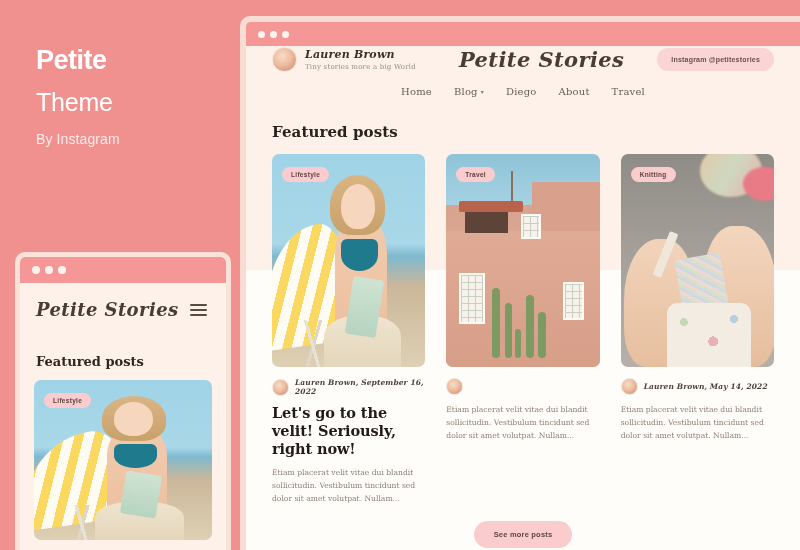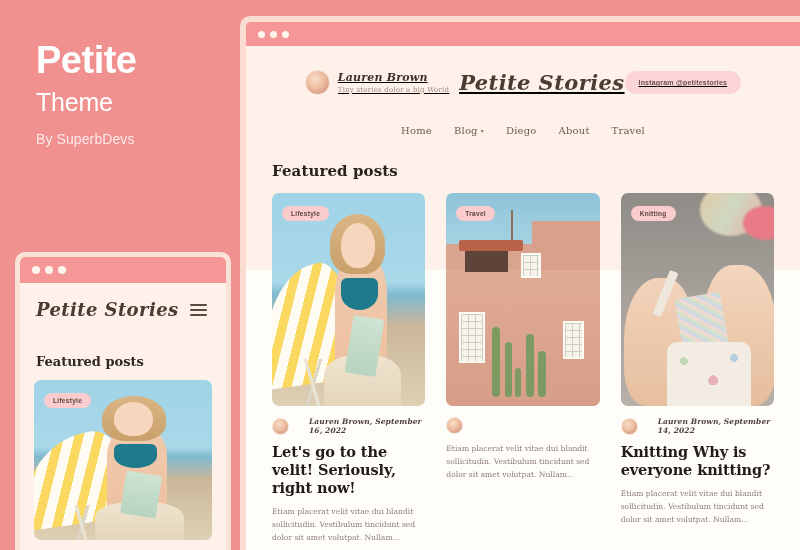--- a/index.html
+++ b/index.html
@@ -10,21 +10,21 @@
   }
   body { background: #f0908f; position: relative; }
 
   
   .promo {
     position: absolute; left: 36px; top: 40px; width: 200px;
   }
   .promo-title {
     font-family: "Liberation Sans", sans-serif;
     font-weight: bold;
-    font-size: 38px;
+    font-size: 27px;
     line-height: 41px;
     color: #ffffff;
     letter-spacing: -0.5px;
   }
   .promo-sub {
     font-size: 25px;
     line-height: 34px;
     color: #ffffff;
     font-weight: 300;
     margin-top: 4px;
@@ -102,23 +102,22 @@
   }
   .desktop .winbar { height: 24px; border-radius: 4px 0 0 0; }
   .site { position: relative; height: 100%; background: #fdf1e9; }
   .site-lower-bg {
     position: absolute; left: 0; right: 0; top: 224px; bottom: 0;
     background: #fffdfa;
   }
   .site-inner { position: relative; }
 
   .site-header {
-    display: flex; align-items: center; justify-content: center;
-    padding: 24px 26px 0 26px;
-    text-decoration: underline;
+    display: flex; align-items: center; justify-content: space-between;
+    padding: 1px 26px 0 26px;
   }
   .author-box { display: flex; align-items: center; gap: 8px; }
   .avatar {
     width: 25px; height: 25px; border-radius: 50%;
     background:
       radial-gradient(circle at 40% 35%, #f8ddc7 0%, #edbda0 45%, #d89f86 75%, #c98d77 100%);
     border: 1px solid #f3e2d6;
     flex: none;
   }
   .avatar.sm { width: 17px; height: 17px; }
@@ -149,21 +148,20 @@
     display: flex; justify-content: center; gap: 22px;
     padding: 14px 0 0 0;
   }
   .nav-item {
     font-family: "DejaVu Serif", serif;
     font-size: 10px;
     color: #6d5b50;
     letter-spacing: 0.2px;
     display: flex; align-items: center; gap: 3px;
     cursor: pointer;
-    margin-top: 16px;
   }
   .caret { font-size: 6px; color: #8d7a6d; }
 
   .featured-heading {
     font-family: "DejaVu Serif", serif;
     font-weight: bold;
     font-size: 15px;
     color: #2a221d;
     padding: 26px 0 0 26px;
     letter-spacing: 0.1px;
@@ -179,21 +177,21 @@
   }
   .tag {
     position: absolute; left: 10px; top: 13px;
     background: #fbccce;
     color: #5a433f;
     font-size: 6.5px; font-weight: bold;
     padding: 4px 9px; border-radius: 10px;
     letter-spacing: 0.3px;
   }
   .meta {
-    display: flex; align-items: center; gap: 20px;
+    display: flex; align-items: center; gap: 6px;
     padding: 11px 0 0 0;
   }
   .meta-text {
     font-family: "DejaVu Serif", serif;
     font-size: 7.5px; color: #4e413a;
     font-style: italic; font-weight: bold;
     letter-spacing: 0.1px;
   }
   .card-title {
     font-family: "DejaVu Serif", serif;
@@ -352,21 +350,21 @@
   }
 </style>
 </head>
 <body>
 
 <div class="promo">
   <div class="promo-title">
     <div>Petite</div>
   </div>
   <div class="promo-sub">Theme</div>
-  <div class="promo-by">By SuperbDevs</div>
+  <div class="promo-by">By Instagram</div>
 </div>
 
 <div class="mobile">
   <div class="winbar">
     <span class="dot"></span>
     <span class="dot"></span>
     <span class="dot"></span>
   </div>
   <div class="mobile-body">
     <div class="mobile-head">
@@ -403,21 +401,21 @@
 
   <div class="site">
     <div class="site-lower-bg"></div>
     <div class="site-inner">
 
       <div class="site-header">
         <div class="author-box">
           <div class="avatar"></div>
           <div>
             <div class="author-name">Lauren Brown</div>
-            <div class="author-tag">Tiny stories dolor a big World</div>
+            <div class="author-tag">Tiny stories more a big World</div>
           </div>
         </div>
         <div class="logo-script site-logo">Petite Stories</div>
         <div class="ig-pill">Instagram @petitestories</div>
       </div>
 
       <nav class="site-nav">
         <div class="nav-item">
           <span>Home</span>
         </div>
@@ -495,23 +493,22 @@
               <div class="hand-l"></div>
               <div class="hand-r"></div>
               <div class="needle n1"></div>
               <div class="yarn"></div>
               <div class="fabric"></div>
             </div>
             <div class="tag">Knitting</div>
           </div>
           <div class="meta">
             <div class="avatar sm"></div>
-            <div class="meta-text">Lauren Brown, September 14, 2022</div>
-          </div>
-          <h3 class="card-title">Knitting Why is everyone knitting?</h3>
+            <div class="meta-text">Lauren Brown, May 14, 2022</div>
+          </div>
           <p class="card-excerpt">Etiam placerat velit vitae dui blandit sollicitudin. Vestibulum tincidunt sed dolor sit amet volutpat. Nullam...</p>
         </article>
 
       </div>
 
       <div class="more-wrap">
         <button class="more-btn">See more posts</button>
       </div>
 
     </div>

